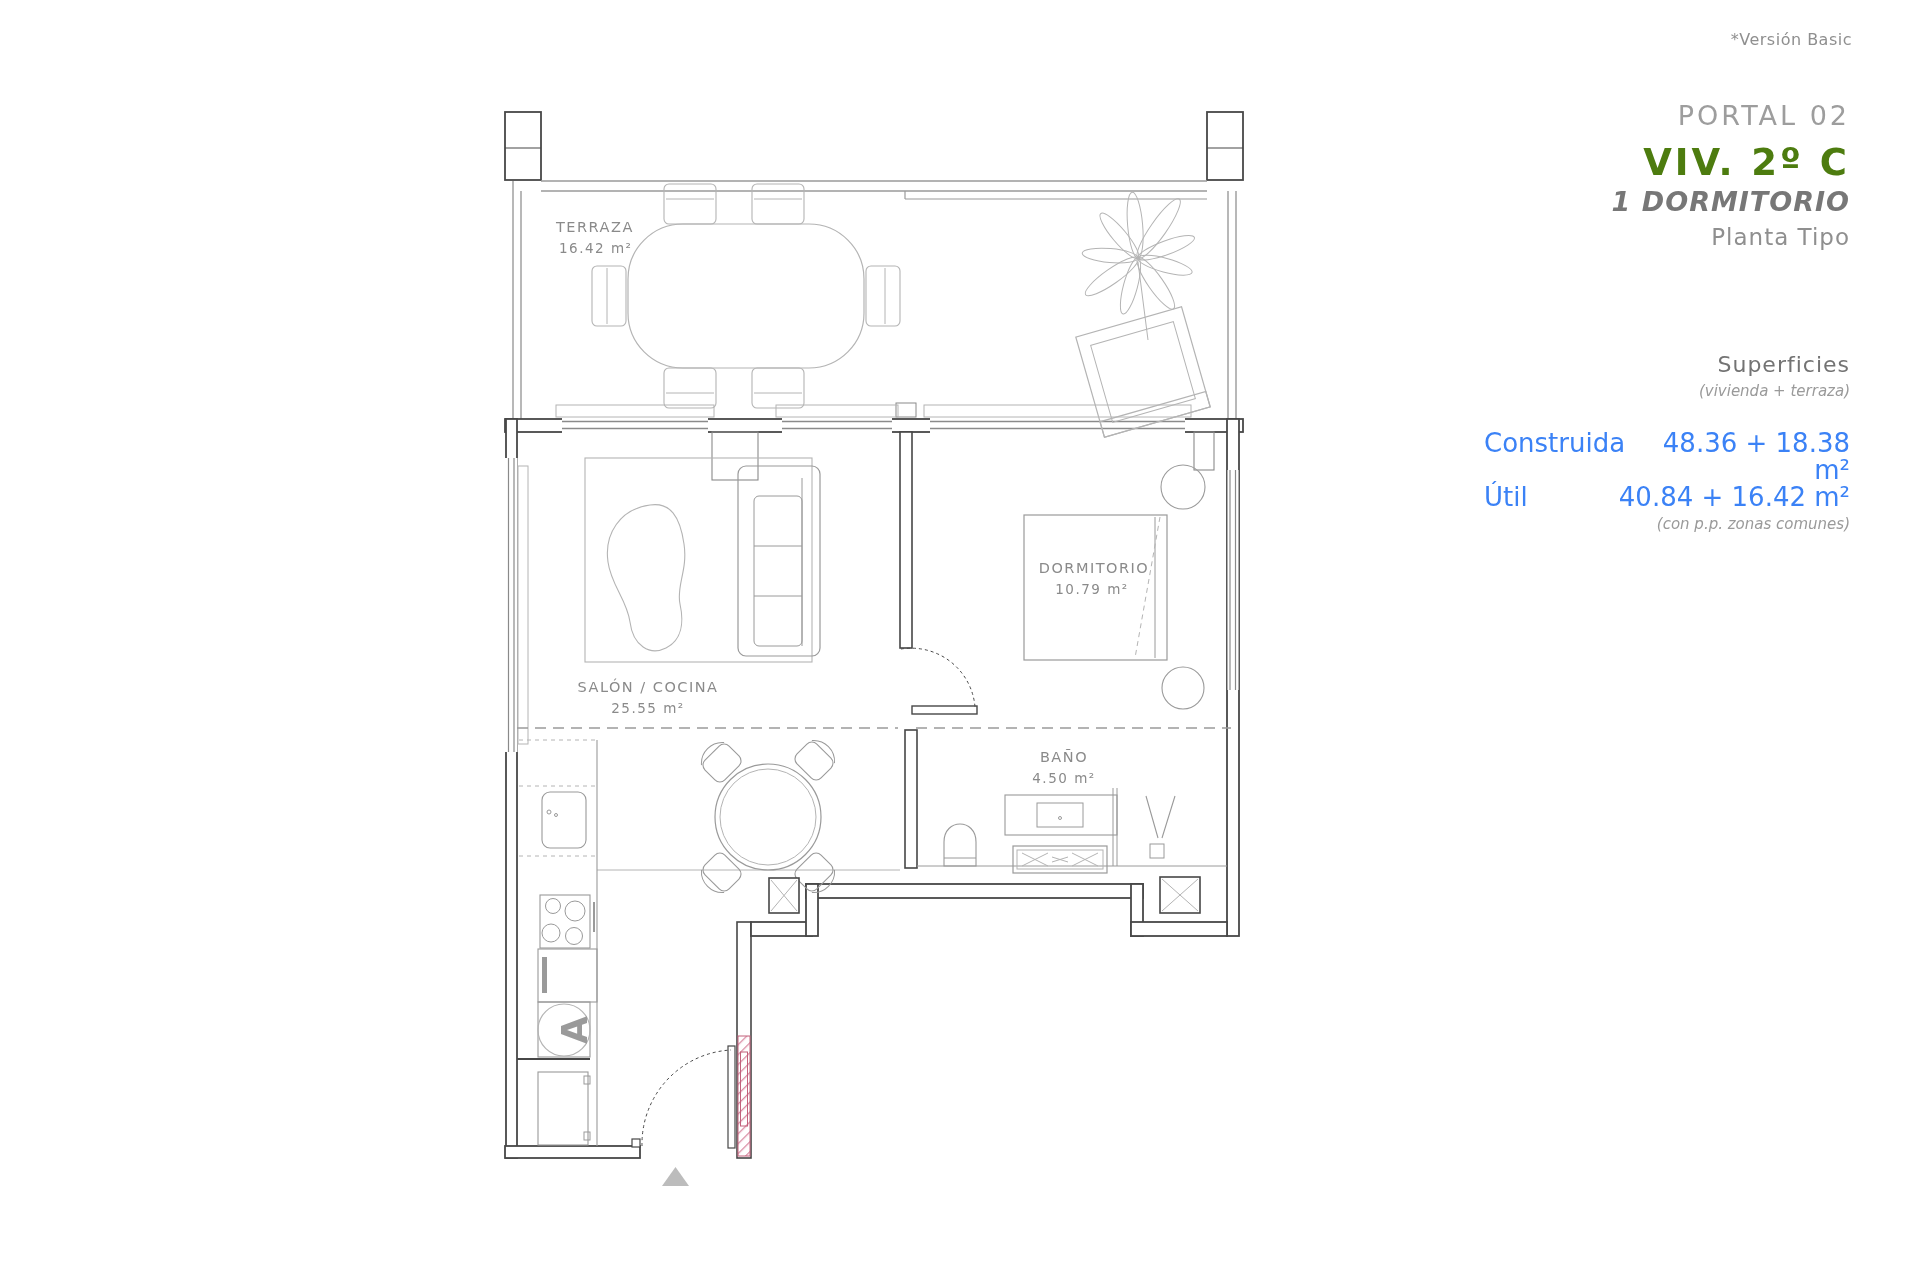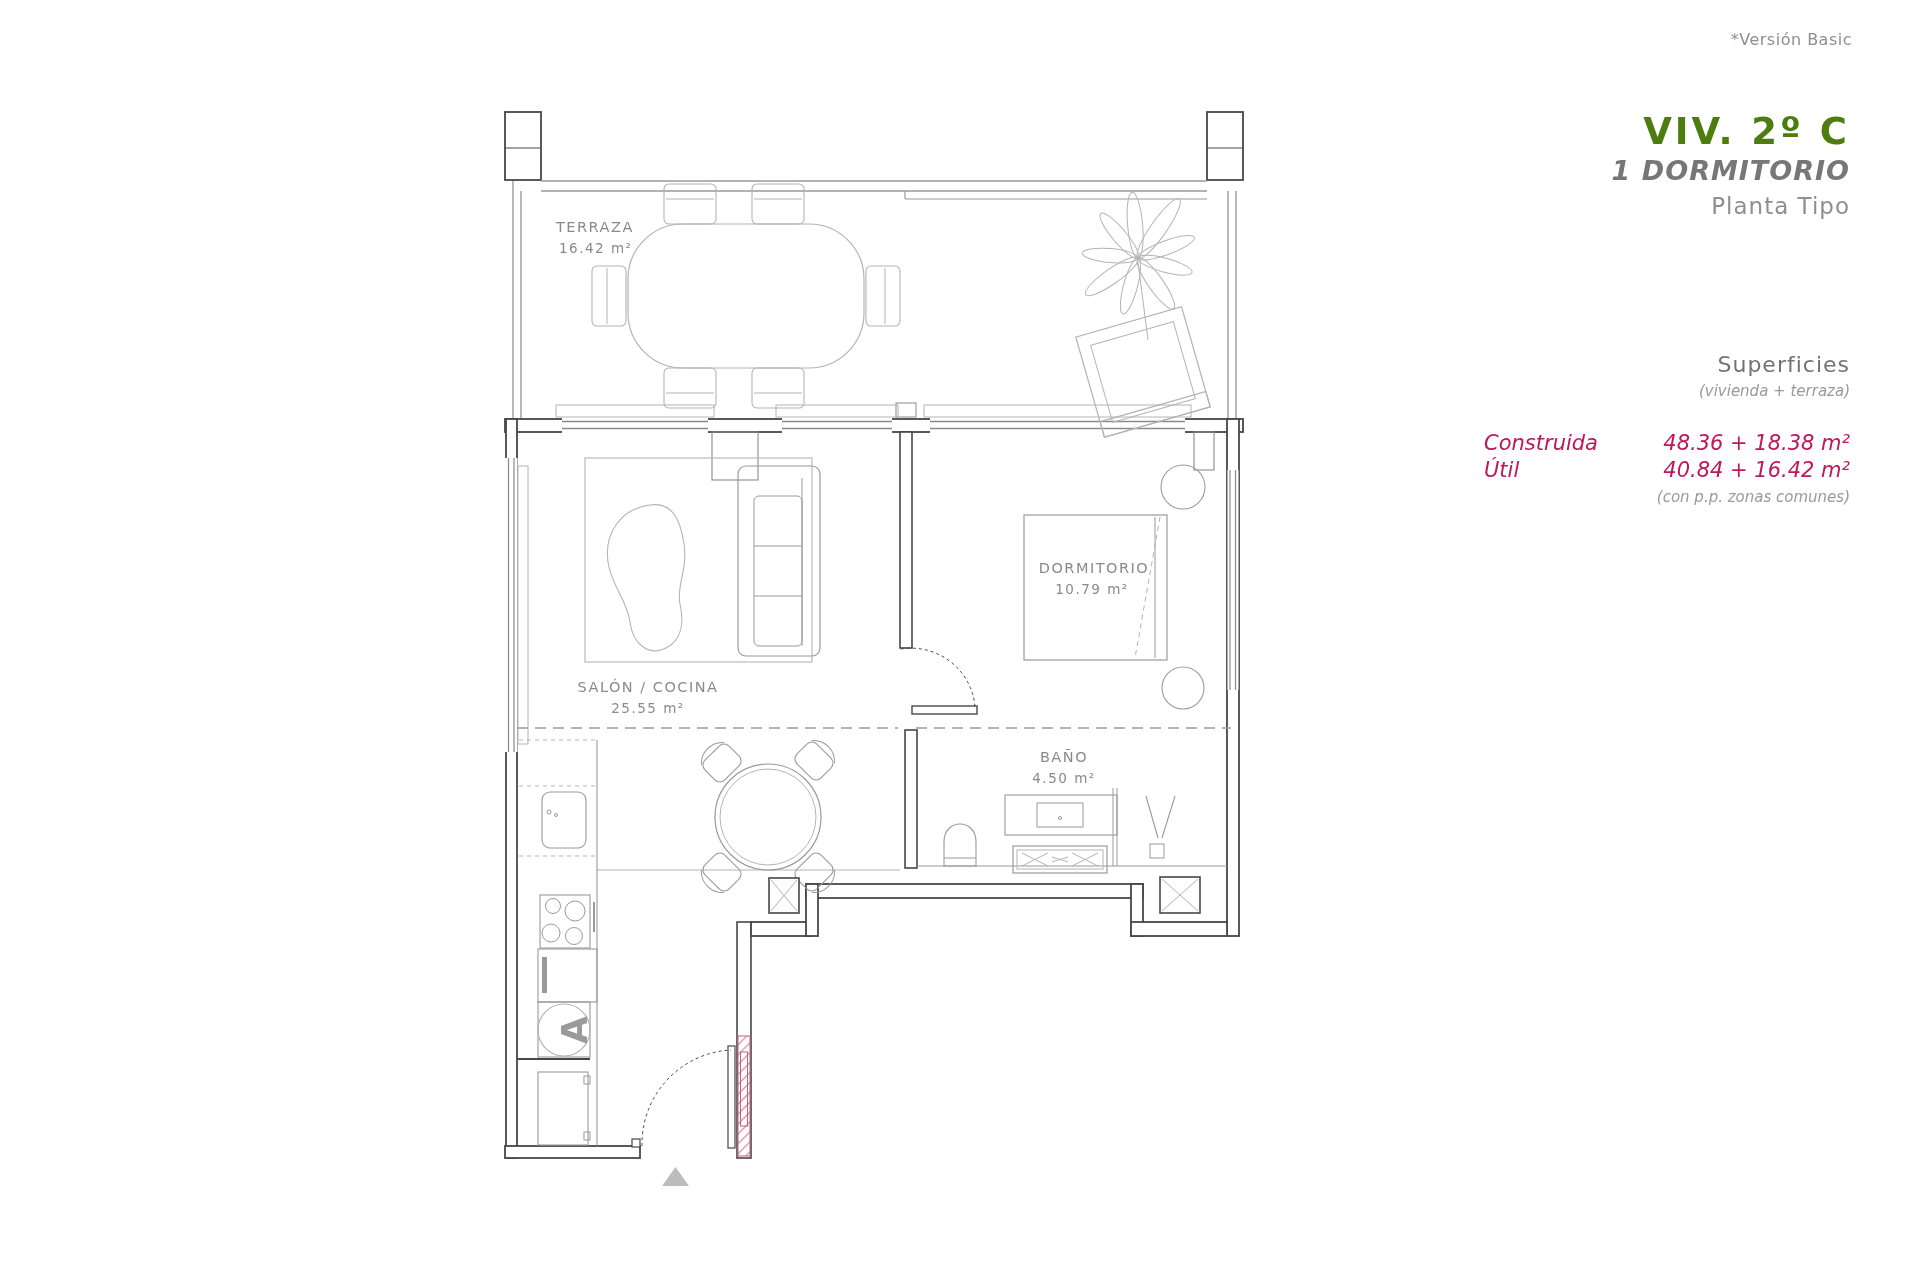--- a/index.html
+++ b/index.html
@@ -10,22 +10,22 @@
   #version-note{top:30px;right:68px;font-size:16px;letter-spacing:.5px;color:#8f8f8f;}
   #title-block{top:100px;right:70px;width:460px;text-align:right;}
   .portal{font-size:27px;letter-spacing:3px;color:#9d9d9d;font-weight:400;}
   .unit{font-size:37px;letter-spacing:3px;color:#4d7c0f;font-weight:700;margin-top:10px;}
   .dorm{font-size:27px;letter-spacing:1px;color:#777777;font-weight:700;font-style:italic;margin-top:2px;}
   .floor{font-size:23px;letter-spacing:1px;color:#8f8f8f;margin-top:7px;}
   #surfaces{top:352px;right:70px;width:460px;text-align:right;}
   .surf-head{font-size:22px;font-weight:400;color:#737373;letter-spacing:1px;}
   .surf-sub{font-size:15px;font-style:italic;color:#9a9a9a;margin-top:5px;}
   .surf-rows{margin-top:30px;margin-left:auto;width:366px;}
-  .surf-row{display:flex;justify-content:space-between;font-size:21px;font-style:italic;
-            color:#be185d;line-height:27px;}
+  .surf-row{display:flex;justify-content:space-between;font-size:26px;
+            color:#3b82f6;line-height:27px;}
   .pond{margin-top:56px;font-size:21px;font-weight:700;font-style:italic;color:#6d6d6d;letter-spacing:.5px;}
   .pond-note{margin-top:4px;font-size:15px;font-style:italic;color:#9a9a9a;}
   
   #plan{left:0;top:0;}
   text.room{fill:#8a8a8a;letter-spacing:1.5px;}
   .w{stroke:#474747;fill:#ffffff;}                 
   .wl{stroke:#474747;fill:none;}
   .win{stroke:#8a8a8a;fill:none;}
   .lite{stroke:#b4b4b4;fill:none;}                 
   .mid{stroke:#9a9a9a;fill:none;}
@@ -327,20 +327,21 @@
     <text class="room" x="1092" y="594" font-size="13.5" text-anchor="middle">10.79 m²</text>
 
     <text class="room" x="1064" y="762" font-size="14.5" text-anchor="middle">BAÑO</text>
     <text class="room" x="1064" y="783" font-size="13.5" text-anchor="middle">4.50 m²</text>
   </g>
 </svg>
 
 <div id="version-note" class="abs">*Versión Basic</div>
 
 <div id="title-block" class="abs">
+  <div class="portal">PORTAL 02</div>
   <div class="unit">VIV. 2º C</div>
   <div class="dorm">1 DORMITORIO</div>
   <div class="floor">Planta Tipo</div>
 </div>
 
 <div id="surfaces" class="abs">
   <div class="surf-head">Superficies</div>
   <div class="surf-sub">(vivienda + terraza)</div>
   <div class="surf-rows">
     <div class="surf-row">

